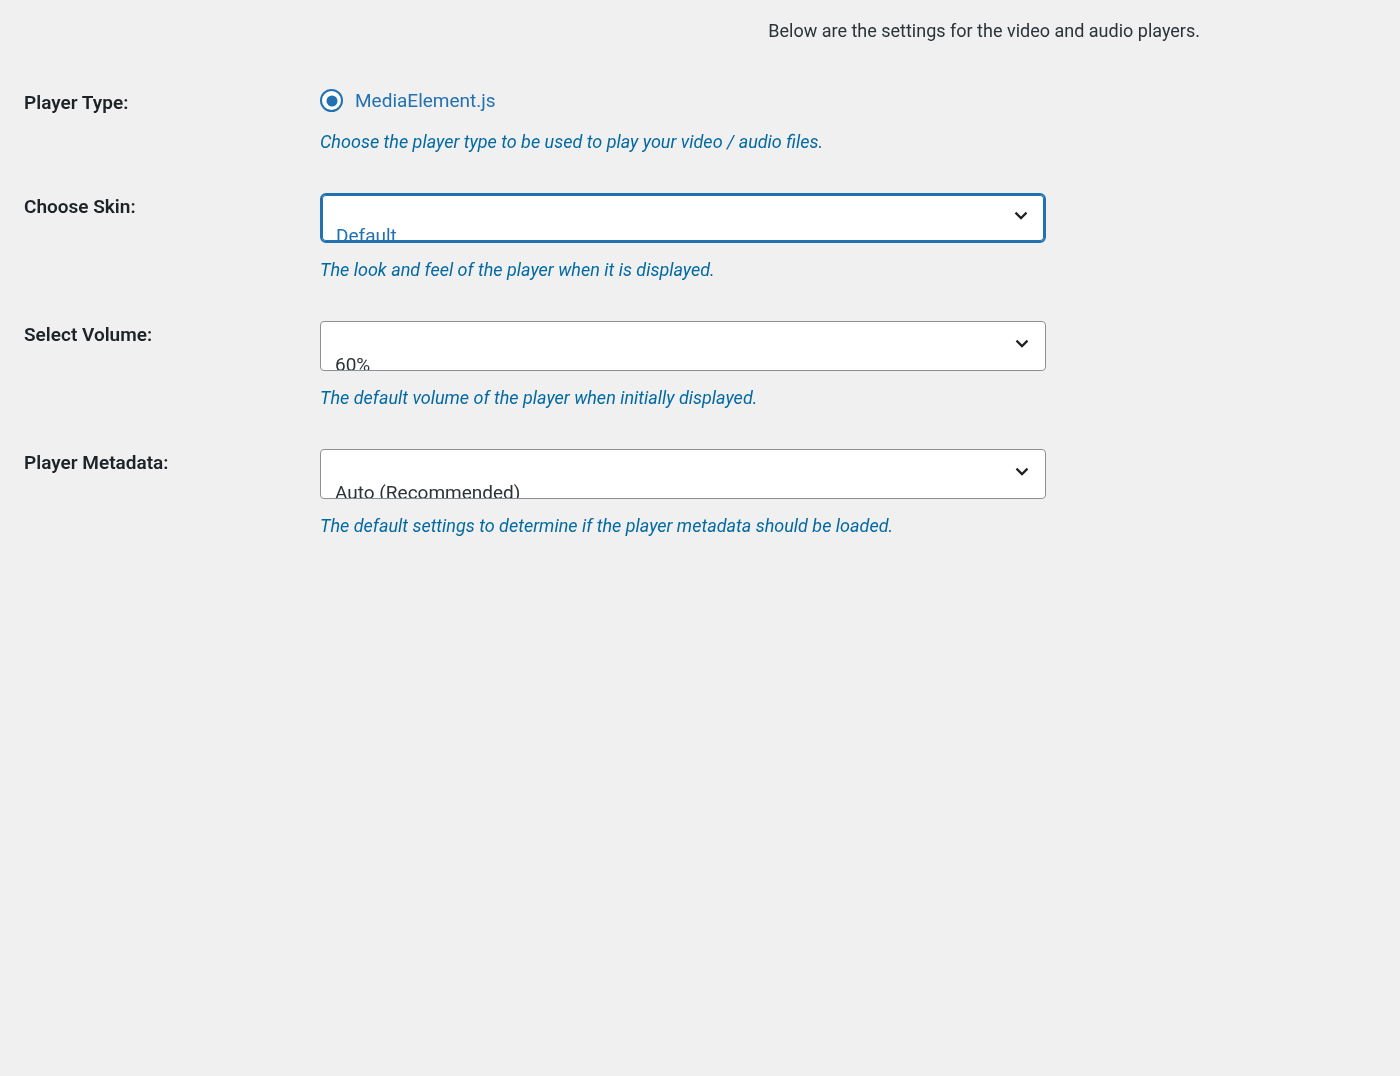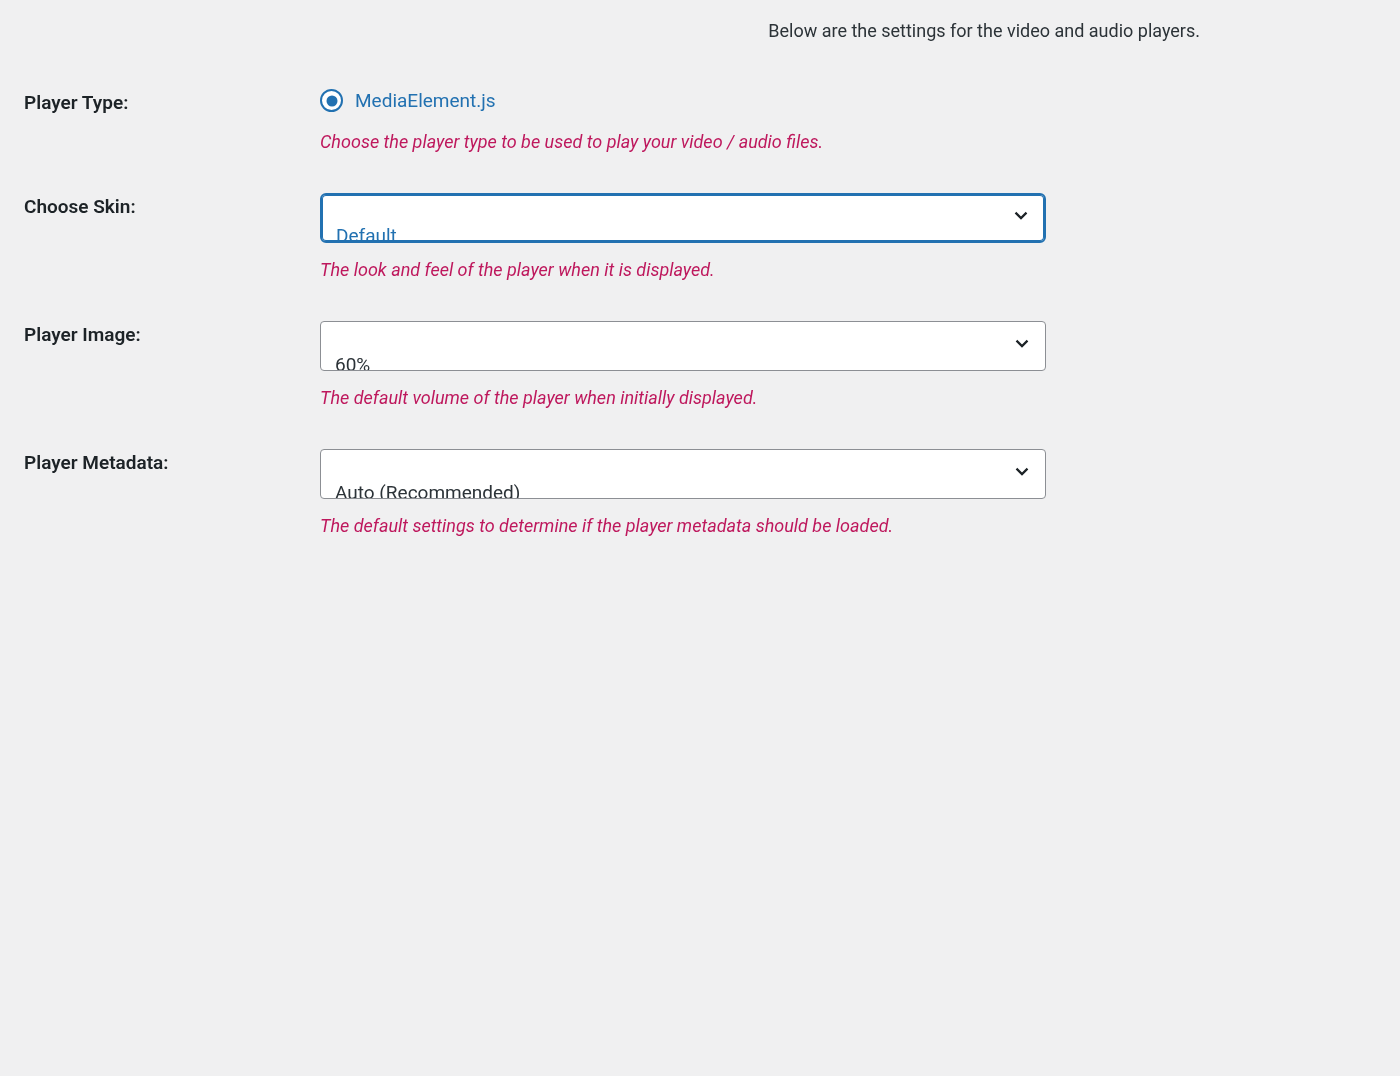--- a/index.html
+++ b/index.html
@@ -73,21 +73,21 @@
     background: #2271b1;
     border-radius: 50%;
     top: 50%; left: 50%;
     transform: translate(-50%, -50%);
   }
   .radio.checked { border-color:#2271b1; }
   .help {
     display: block;
     font-size: 18px;
     font-style: italic;
-    color: #be185d;
+    color: #0369a1;
     margin-top: 14px;
     line-height: 1.45;
   }
   .help.mt6 { margin-top: 10px; }
   .select {
     position: relative;
     width: 726px;
     height: 50px;
     background: #fff;
     border: 1px solid #8c8f94;
@@ -185,21 +185,21 @@
                   <polyline points="6 9 12 15 18 9"></polyline>
                 </svg>
             </span>
           </div>
           <span class="help">The look and feel of the player when it is displayed.</span>
         </td>
       </tr>
 
 
       <tr>
-        <th>Player Image:</th>
+        <th>Select Volume:</th>
         <td>
           <div class="select">
             <span class="val">60%</span>
             <span class="chev">
               <svg viewBox="0 0 24 24" fill="none" stroke="currentColor" stroke-width="2.4">
                   <polyline points="6 9 12 15 18 9"></polyline>
                 </svg>
             </span>
           </div>
           <span class="help">The default volume of the player when initially displayed.</span>

